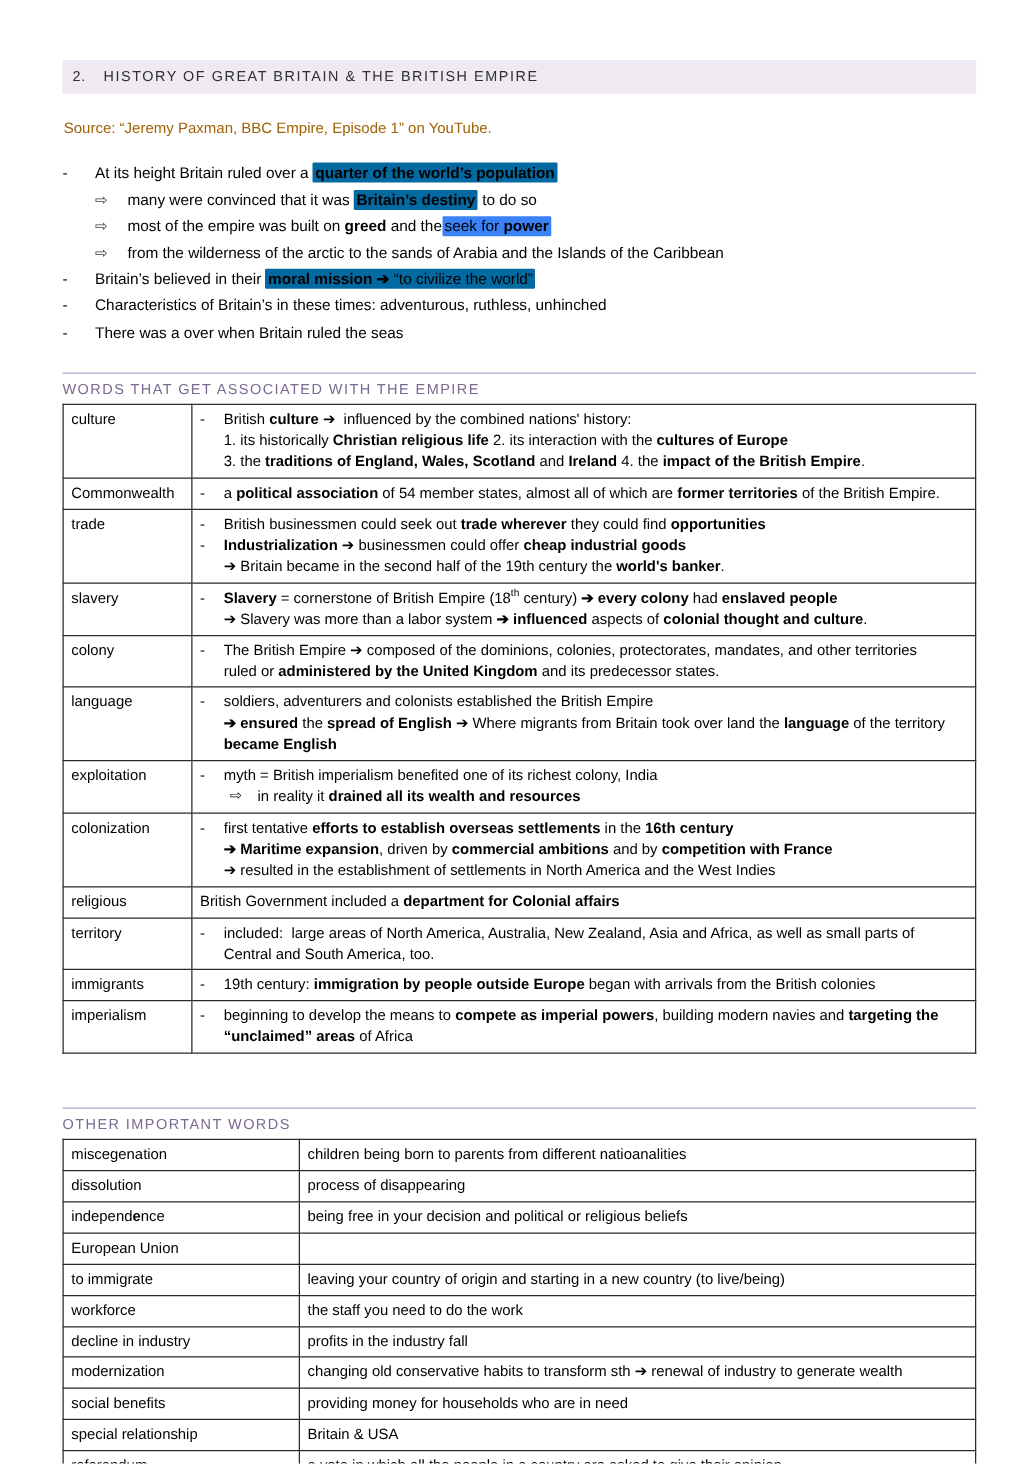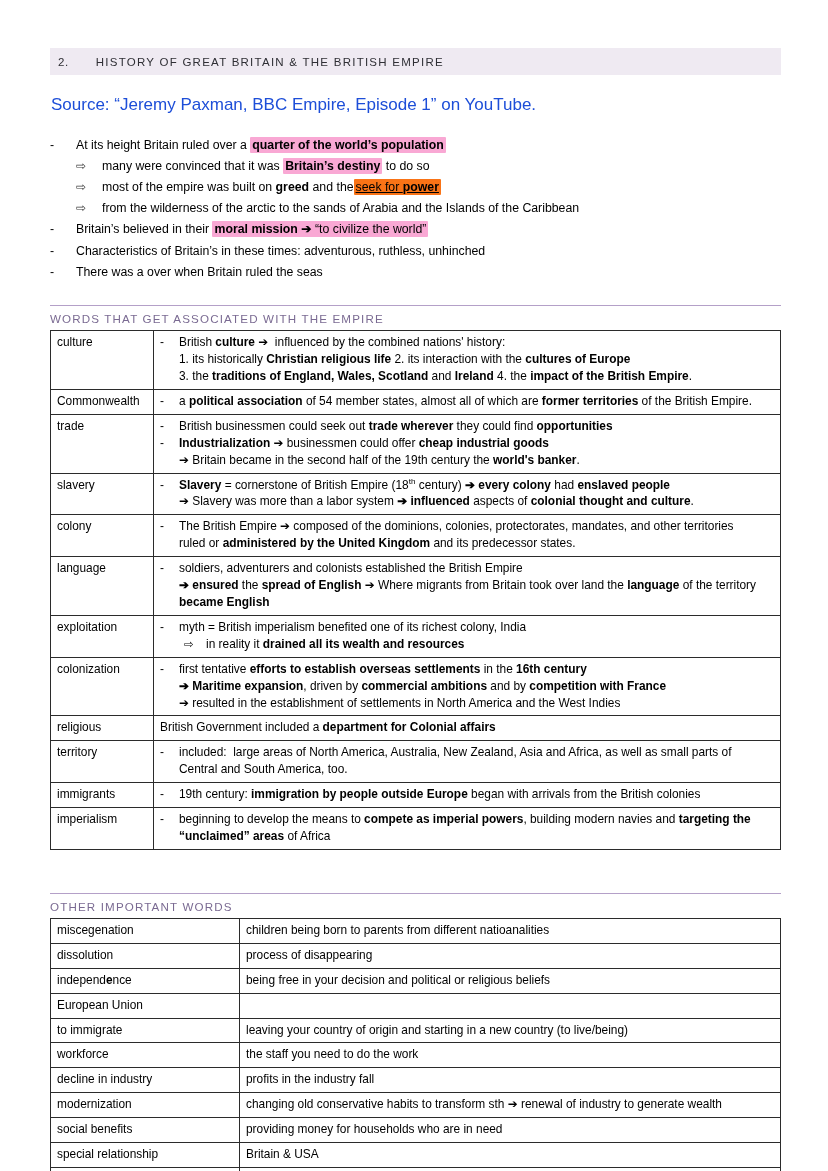--- a/index.html
+++ b/index.html
@@ -38,27 +38,26 @@
     letter-spacing: 0.6px;
     color: #2f2f35;
     font-weight: 400;
     margin-right: 14px;
   }
   .chapter-title {
     font-size: 11.5px;
     letter-spacing: 1.25px;
     color: #2f2f35;
     font-weight: 400;
-    margin-left: 13px;
   }
 
   
   .source-line {
-    font-size: 17px;
-    color: #1d4ed8;
+    font-size: 12px;
+    color: #a16207;
     margin: 0 0 20px 1px;
     line-height: 1.35;
   }
 
   
   .bullets { margin: 0 0 24px 0; }
   .blt {
     display: flex;
     align-items: flex-start;
     font-size: 12.3px;
@@ -75,32 +74,31 @@
   .blt.lvl2 .mark {
     width: 26px;
     flex: 0 0 26px;
     font-size: 12px;
     color: #3b3b3b;
   }
   .blt .txt { flex: 1 1 auto; }
 
   b, strong { font-weight: 700; }
   .hl {
-    background: #f9a8d4;
+    background: #0369a1;
     padding: 1px 2px;
     border-radius: 1px;
     box-decoration-break: clone;
     -webkit-box-decoration-break: clone;
   }
   .hl-strong {
-    background: #f97316;
+    background: #3b82f6;
     padding: 1px 2px;
     border-radius: 1px;
     box-decoration-break: clone;
-    text-decoration: underline;
     -webkit-box-decoration-break: clone;
   }
   sup { font-size: 0.68em; vertical-align: super; line-height: 0; }
 
   
   .section { margin-top: 17px; }
   .section-rule {
     border-top: 1.6px solid #b4a0c8;
     margin-bottom: 6px;
   }

